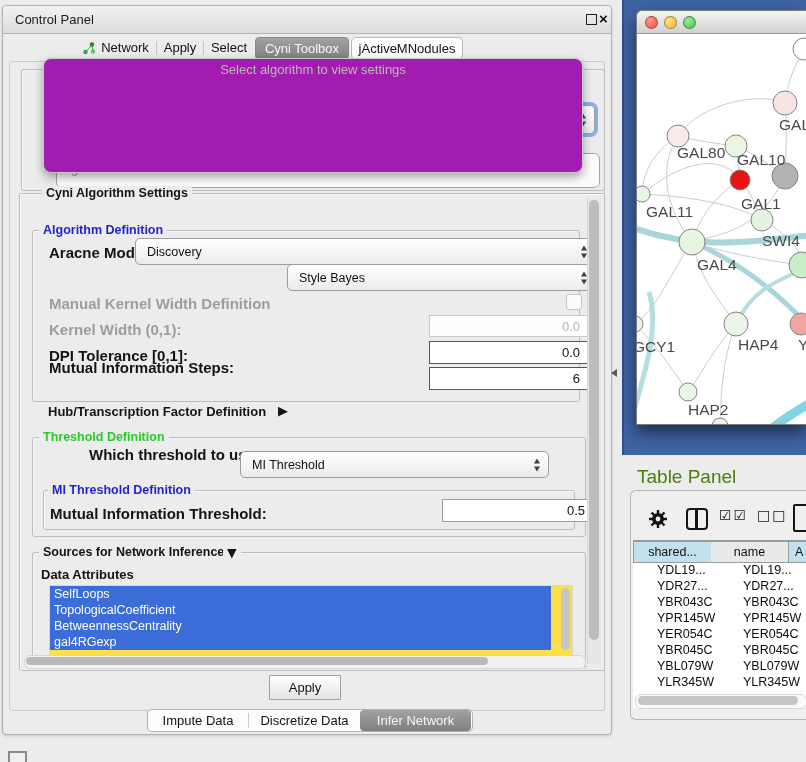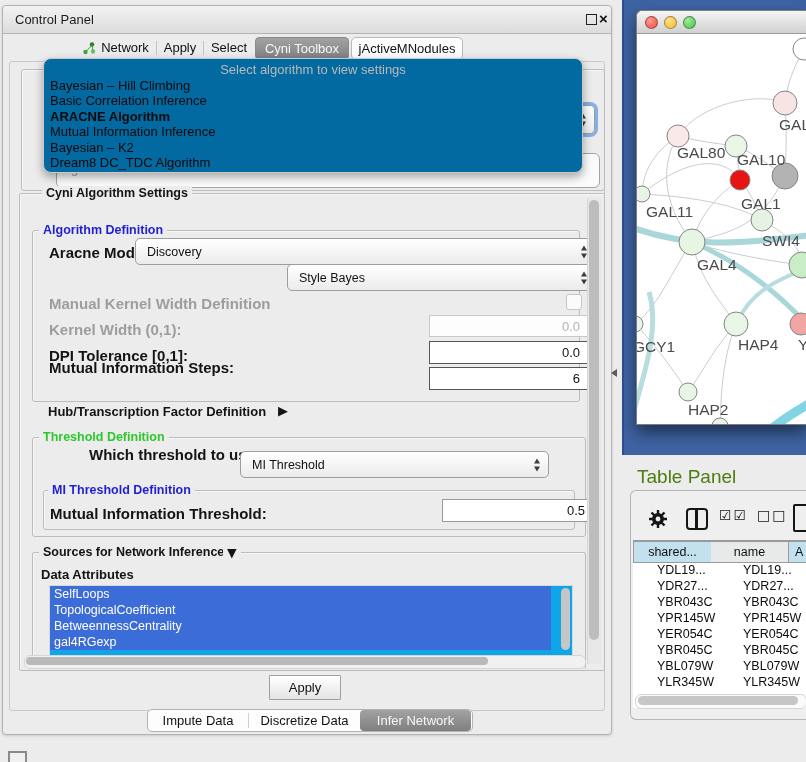--- a/index.html
+++ b/index.html
@@ -15,21 +15,21 @@
   .float-ico{width:9px;height:9px;border:1.5px solid #222;left:583px;top:8px}
   .close-ico{left:596px;top:3px;font-size:15px;font-weight:bold;color:#111;line-height:20px}
   .content-frame{left:6px;top:55px;width:594px;height:648px;border:1px solid #c9c9c9;border-radius:3px;background:#ececec}
   
   .tabrow{left:0;top:31px;right:0;height:24px}
   .tab{position:absolute;top:0;height:21px;line-height:21px;font-size:13px;color:#111;text-align:center}
   .tabsep{position:absolute;top:4px;width:1px;height:14px;background:#c3c3c3}
   .tab-dark{background:linear-gradient(#a2a2a2,#808080);color:#f7f7f7;border-radius:4px;border:1px solid #8a8a8a}
   .tab-white{background:#fdfdfd;border:1px solid #b9b9b9;border-radius:5px}
   
-  .dd{left:40px;top:52px;width:538px;height:113px;background:#0369a1;border:1px solid #c9c9c9;border-radius:8px;
+  .dd{left:40px;top:52px;width:538px;height:113px;background:#a21caf;border:1px solid #c9c9c9;border-radius:8px;
       box-shadow:0 4px 10px rgba(0,0,0,.35);z-index:40;overflow:hidden}
   .dd-prompt{text-align:center;color:#b9b9b9;font-size:13px;padding-top:3px;height:16px}
   .dd-item{font-size:13px;color:#0a0a0a;line-height:15.4px;padding-left:6px;white-space:nowrap}
   
   .grp{border:1px solid #bcbcbc;border-radius:3px;box-shadow:inset 1px 1px 0 rgba(255,255,255,.65)}
   .grp-title{position:absolute;background:#ececec;padding:0 4px;font-size:12.5px;font-weight:bold;white-space:nowrap}
   .lbl{position:absolute;font-size:15px;font-weight:bold;color:#141414;white-space:nowrap}
   .lbl-dis{color:#9d9d9d}
   
   .combo{position:absolute;background:linear-gradient(#ffffff,#ebebeb);border:1px solid #9d9d9d;border-radius:5px;
@@ -106,28 +106,20 @@
 
   <div class="abs grp" style="left:18px;top:63px;width:582px;height:120px">
     <div class="combo" style="left:40px;top:35px;width:520px;height:27px;box-shadow:0 0 0 3px rgba(98,155,230,.75)">
         <span class="spin"></span>
       </div>
     <div class="abs" style="left:34px;top:83px;width:528px;height:33px;background:#fbfbfb;border:1px solid #a3a3a3;border-radius:6px;font-size:13px;color:#9a9a9a;line-height:30px;padding-left:14px;overflow:hidden">galFiltered.sif default node</div>
   </div>
 
   <div class="abs dd">
     <div class="dd-prompt">Select algorithm to view settings</div>
-    <div id="dd-items">
-        <div class="dd-item">Bayesian – Hill Climbing</div>
-        <div class="dd-item">Basic Correlation Inference</div>
-        <div class="dd-item" style="font-weight: bold;">ARACNE Algorithm</div>
-        <div class="dd-item">Mutual Information Inference</div>
-        <div class="dd-item">Bayesian – K2</div>
-        <div class="dd-item">Dream8 DC_TDC Algorithm</div>
-      </div>
   </div>
 
   <div class="abs grp" style="left:16px;top:187px;width:584px;height:476px;border-radius:2px">
     <span class="grp-title" style="left:22px;top:-8px;color:#141414">Cyni Algorithm Settings</span>
 
     <div class="abs grp" style="left:12px;top:36px;width:546px;height:170px">
       <span class="grp-title" style="left:6px;top:-8px;color:#1f1fd4">Algorithm Definition</span>
       <span class="lbl" style="left:16px;top:13px">Aracne Mode:</span>
       <div class="combo" style="left:102px;top:7px;width:448px;height:25px">
         <span>Discovery</span>
@@ -161,21 +153,21 @@
         <span class="grp-title" style="left:4px;top:-8px;color:#1f1fd4">MI Threshold Definition</span>
         <span class="lbl" style="left:6px;top:14px">Mutual Information Threshold:</span>
         <div class="field" style="left:398px;top:8px;width:142px;height:21px;border-color:#9a9a9a">0.5</div>
       </div>
     </div>
 
     <div class="abs grp" style="left:12px;top:358px;width:552px;height:116px;border-bottom:none">
       <span class="grp-title" style="left:6px;top:-8px;color:#141414">Sources for Network Inference</span>
       <span class="grp-title glyph" style="left:190px;top:-8px;color:#141414">▼</span>
       <span class="lbl" style="left:8px;top:14px;font-size:13px">Data Attributes</span>
-      <div class="abs" style="left:16px;top:32px;width:522px;height:69px;background:#0ea5e9;border:1px solid #d8d8d8;overflow:hidden">
+      <div class="abs" style="left:16px;top:32px;width:522px;height:69px;background:#fde047;border:1px solid #d8d8d8;overflow:hidden">
         <div id="attr-items">
             <div class="attr-item">SelfLoops</div>
             <div class="attr-item">TopologicalCoefficient</div>
             <div class="attr-item">BetweennessCentrality</div>
             <div class="attr-item">gal4RGexp</div>
           </div>
         <span class="vthumb" style="right:2px;top:2px;width:9px;height:62px"></span>
       </div>
     </div>
 

